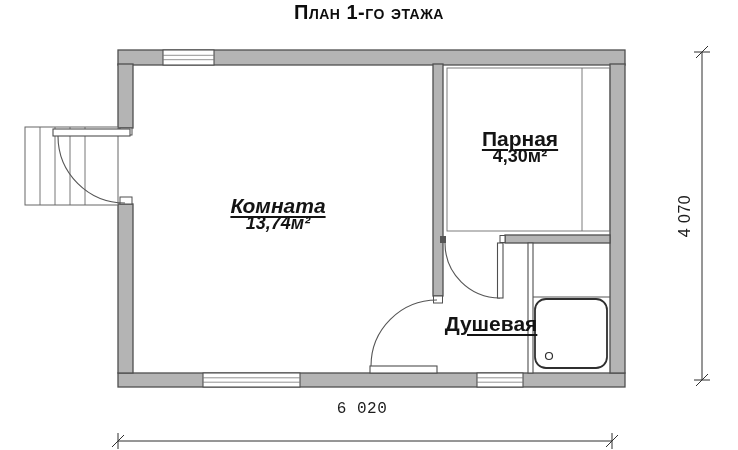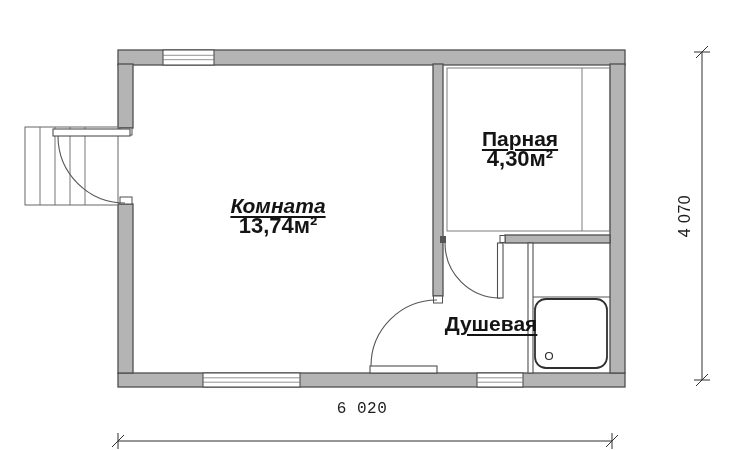--- a/index.html
+++ b/index.html
@@ -10,21 +10,21 @@
   .plan-svg{position:absolute;left:0;top:0;}
   .lbl{position:absolute;text-align:center;white-space:nowrap;}
   .title{
     left:0;top:1px;width:738px;
     font-size:20px;font-weight:700;font-variant:small-caps;letter-spacing:.5px;color:#0d0d0d;
   }
   .room-name{
     font-size:21px;font-weight:600;color:#141414;
     text-decoration:underline;text-underline-offset:3px;
   }
-  .room-area{font-size:22px;font-weight:600;color:#141414;}
+  .room-area{font-size:18px;font-weight:600;color:#141414;}
   .dim{font-size:16px;font-weight:400;color:#1c1c1c;letter-spacing:.5px;}
   .dim-v{transform:rotate(-90deg);transform-origin:center center;}
 </style>
 </head>
 <body>
 
 <div class="page">
 
   <svg class="plan-svg" width="738" height="450" viewBox="0 0 738 450">
 
@@ -96,23 +96,24 @@
       <path d="M118,433 V449 M612,433 V449"></path>
       <path d="M112,447 L124,435 M606,447 L618,435"></path>
     </g>
     <g stroke="#2f2f2f" stroke-width="1" fill="none">
       <path d="M702,52 V380"></path>
       <path d="M694,52 H710 M694,380 H710"></path>
       <path d="M696,58 L708,46 M696,386 L708,374"></path>
     </g>
   </svg>
 
+  <div class="lbl title">План 1-го этажа</div>
 
   <div class="lbl room-name" style="left:178px;top:194px;width:200px;font-style:italic;">Комната</div>
-  <div class="lbl room-area" style="left:178px;top:213px;width:200px;">13,74м²</div>
+  <div class="lbl room-area" style="left:178px;top:213px;width:200px;font-style:italic;">13,74м²</div>
 
   <div class="lbl room-name" style="left:420px;top:127px;width:200px;">Парная</div>
   <div class="lbl room-area" style="left:420px;top:146px;width:200px;">4,30м²</div>
 
   <div class="lbl room-name" style="left:391px;top:312px;width:200px;text-decoration:underline;">Душевая</div>
 
   <div class="lbl dim" style="left:262px;top:400px;width:200px;font-family:Liberation Mono, monospace;">6 020</div>
   <div class="lbl dim dim-v" style="left:626px;top:206px;width:120px;height:20px;">4 070</div>
 
 </div>

